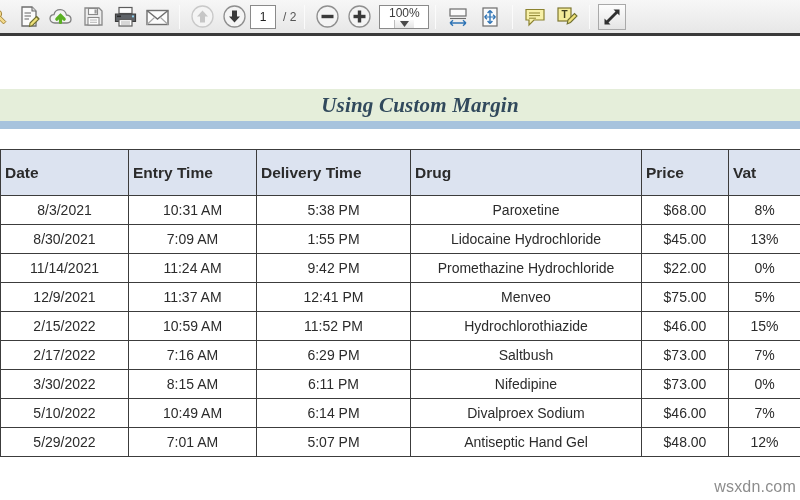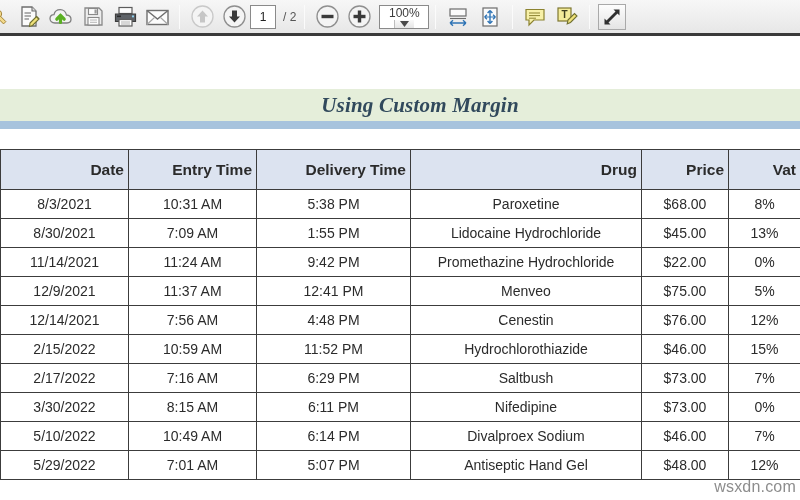--- a/index.html
+++ b/index.html
@@ -126,22 +126,22 @@
     font-family: "Liberation Sans", sans-serif;
     color: #2b2b2b;
     padding: 0 4px;
     white-space: nowrap;
     overflow: hidden;
   }
   table.grid th {
     background: #dce3f0;
     font-weight: bold;
     font-size: 15.5px;
-    text-align: right;
-    height: 40px;
+    text-align: left;
+    height: 46px;
   }
   table.grid td {
     background: #ffffff;
     font-size: 14px;
     text-align: center;
   }
   .col-date   { width: 128px; }
   .col-entry  { width: 128px; }
   .col-deliv  { width: 154px; }
   .col-drug   { width: 231px; }
@@ -374,28 +374,20 @@
           </tr>
           <tr>
             <td>12/9/2021</td>
             <td>11:37 AM</td>
             <td>12:41 PM</td>
             <td>Menveo</td>
             <td>$75.00</td>
             <td>5%</td>
           </tr>
           <tr>
-            <td>12/14/2021</td>
-            <td>7:56 AM</td>
-            <td>4:48 PM</td>
-            <td>Cenestin</td>
-            <td>$76.00</td>
-            <td>12%</td>
-          </tr>
-          <tr>
             <td>2/15/2022</td>
             <td>10:59 AM</td>
             <td>11:52 PM</td>
             <td>Hydrochlorothiazide</td>
             <td>$46.00</td>
             <td>15%</td>
           </tr>
           <tr>
             <td>2/17/2022</td>
             <td>7:16 AM</td>

